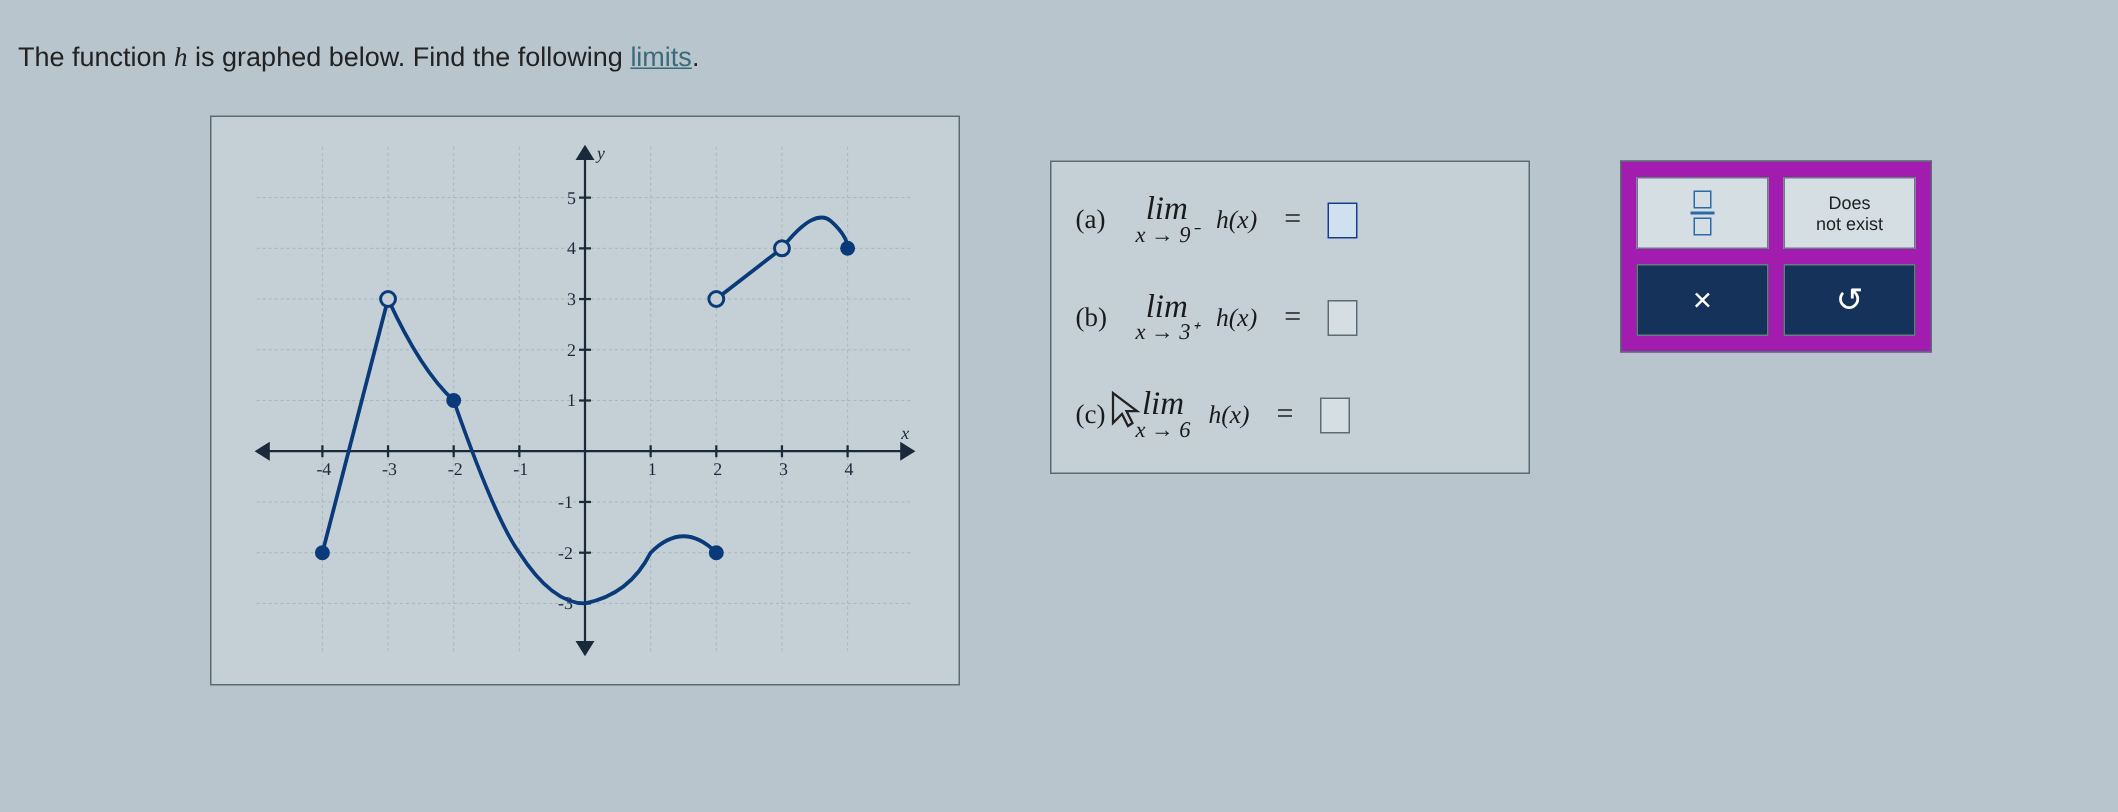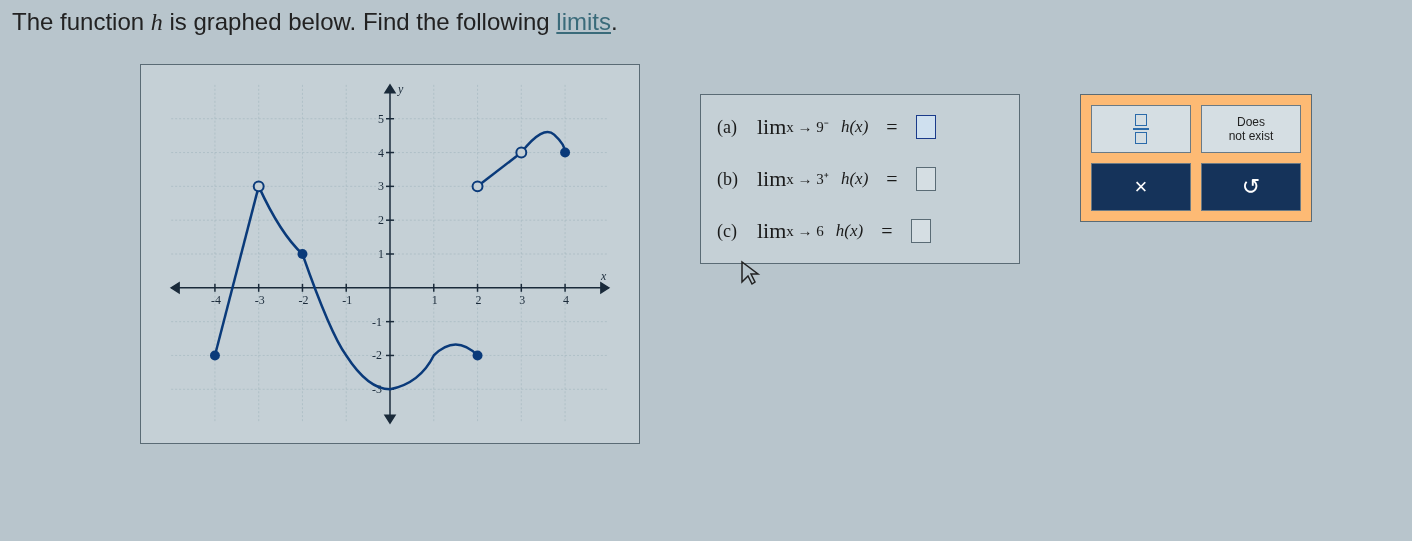--- a/index.html
+++ b/index.html
@@ -5,22 +5,23 @@
   * { box-sizing: border-box; margin: 0; padding: 0; }
   body {
     font-family: Arial, sans-serif;
     background: #b8c5cc;
     width: 1412px;
     height: 541px;
     overflow: hidden;
   }
   .instructions {
     padding: 8px 12px;
-    font-size: 24px;
+    font-size: 18px;
     color: #222;
+    margin-top: 20px;
   }
   .instructions .func { font-style: italic; font-family: 'Times New Roman', serif; }
   .instructions .link { color: #3a6b7a; text-decoration: underline; }
   .content {
     display: flex;
     align-items: flex-start;
     padding: 20px 40px;
     gap: 60px;
   }
   .graph-box {
@@ -47,35 +48,35 @@
     font-family: 'Times New Roman', serif;
     font-size: 22px;
     color: #1a1a1a;
     display: flex;
     flex-direction: column;
     gap: 28px;
     margin-top: 30px;
   }
   .ans-row { display: flex; align-items: center; gap: 12px; }
   .ans-label { font-size: 18px; width: 28px; }
-  .lim-block { display: inline-flex; flex-direction: row; align-items: center; line-height: 1; }
+  .lim-block { display: inline-flex; flex-direction: column; align-items: center; line-height: 1; font-style: italic; }
   .lim-top { font-size: 22px; }
   .lim-bot { font-size: 15px; }
   .hx { font-size: 17px; font-style: italic; }
   .eq { font-size: 20px; margin: 0 6px; }
   .ans-input {
     width: 20px; height: 24px;
     background: #d5dee3;
     border: 1px solid #5a6b75;
   }
   .ans-input.active { border: 1px solid #1a3a8a; background: #cfe0ef; }
   .toolbox {
     border: 1px solid #5a6b75;
-    background: #fdba74;
-    width: 232px;
+    background: #a21caf;
+    width: 208px;
     padding: 10px;
     margin-top: 30px;
     display: flex;
     flex-direction: column;
     gap: 10px;
   }
   .tool-row { display: flex; gap: 10px; }
   .tool-btn {
     border: 1px solid #6a7a85;
     background: #d5dee3;

